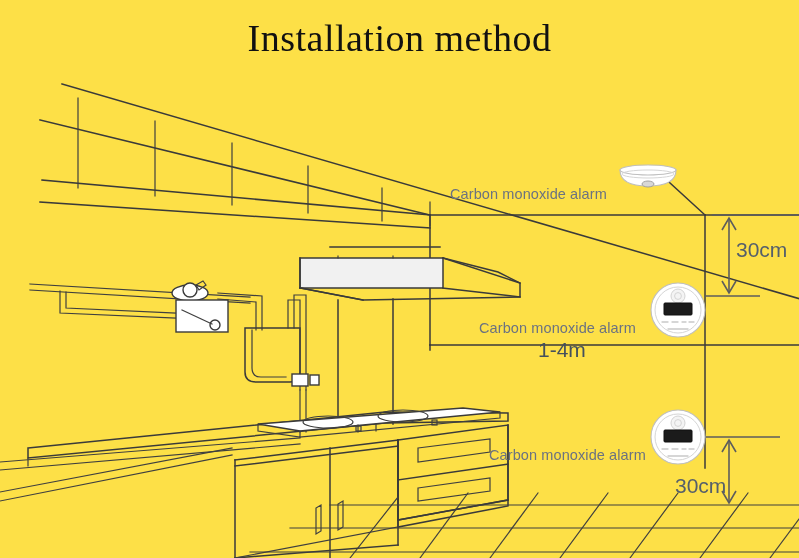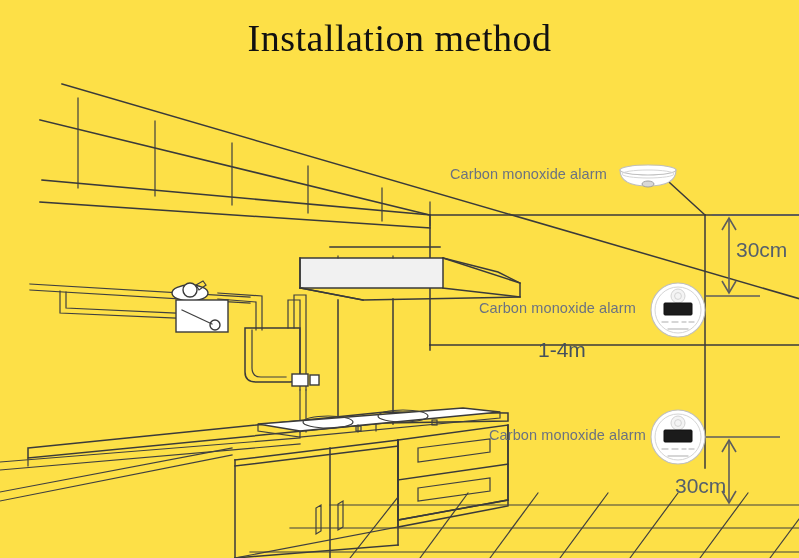--- a/index.html
+++ b/index.html
@@ -89,20 +89,21 @@
     stroke-width: 1.4;
     stroke-linecap: round;
   }
   .label-alarm {
     position: absolute;
     font-family: "Liberation Sans", sans-serif;
     font-size: 14.5px;
     color: #6b7280;
     white-space: nowrap;
     letter-spacing: 0.1px;
+    margin-top: 20px;
   }
   .label-dim {
     position: absolute;
     font-family: "Liberation Sans", sans-serif;
     font-size: 21px;
     color: #555f6b;
     white-space: nowrap;
   }
   .label-dim.dark {
     color: #44505c;

